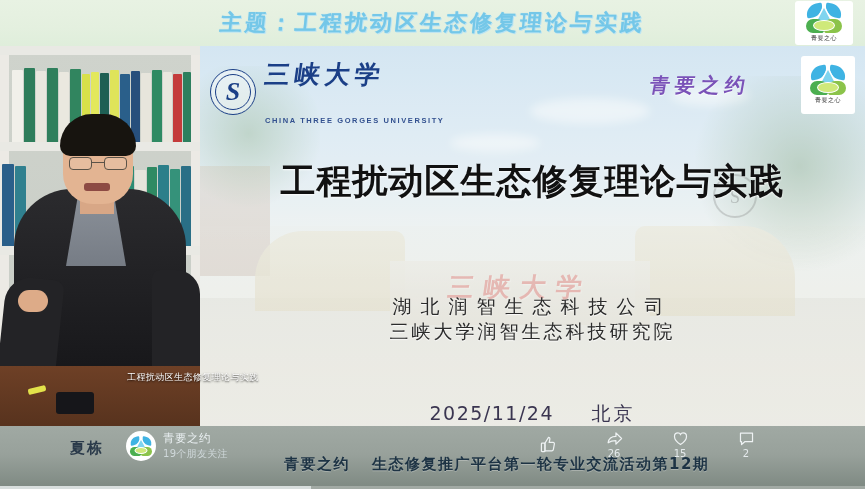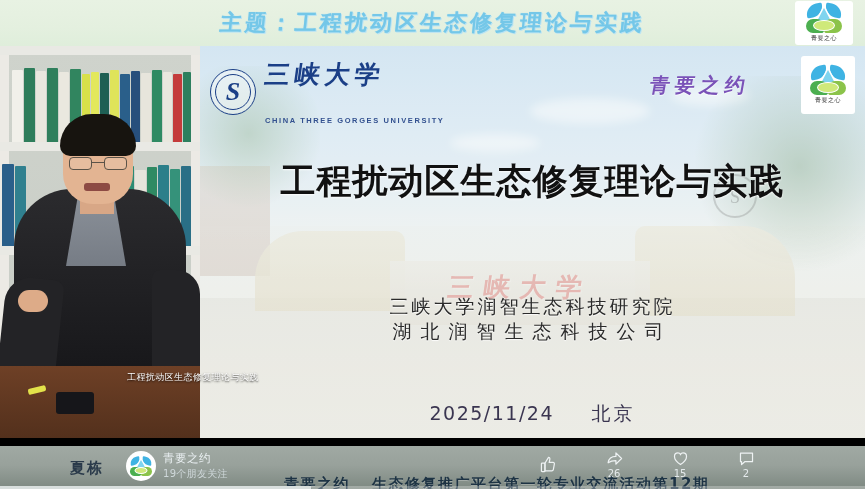--- a/index.html
+++ b/index.html
@@ -199,21 +199,21 @@
 
   .video-caption {
     position:absolute; left:127px; top:371px;
     font-family:"DejaVu Sans",sans-serif; font-size:9px; color:#fff;
     letter-spacing:.4px; text-shadow:0 1px 2px rgba(0,0,0,.85);
     white-space:nowrap;
   }
 
   
   .bottom {
-    position:absolute; left:0; bottom:0; width:865px; height:43px;
+    position:absolute; left:0; bottom:0; width:865px; height:63px;
     background:linear-gradient(180deg,#a0a9a3 0%, #98a19b 45%, #7d8881 100%);
   }
   .speaker-name {
     position:absolute; left:70px; top:13px;
     font-family:"DejaVu Sans",sans-serif; font-size:15px; font-weight:bold;
     color:#2a3a4a; letter-spacing:2px;
   }
   .channel { position:absolute; left:126px; top:5px; display:flex; align-items:center; gap:7px; }
   .channel-avatar {
     width:30px; height:30px; border-radius:50%; background:#fff;
@@ -302,22 +302,22 @@
         <div class="logo-hill-l"></div>
         <div class="logo-hill-r"></div>
         <div class="logo-ellipse"></div>
       </div>
       <div class="logo-text">青要之心</div>
     </div>
 
     <div class="slide-title">工程扰动区生态修复理论与实践</div>
 
     <div class="org-list">
+      <div class="org-line wide">湖北润智生态科技公司</div>
       <div class="org-line">三峡大学润智生态科技研究院</div>
-      <div class="org-line wide">湖北润智生态科技公司</div>
     </div>
 
     <div class="slide-date">
       <span>2025/11/24</span>
       <span class="city">北京</span>
     </div>
   </div>
 
   <div class="video">
     <div class="shelf">

